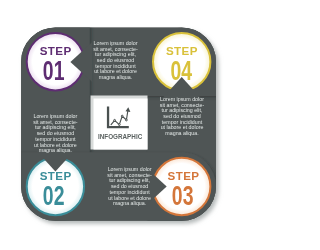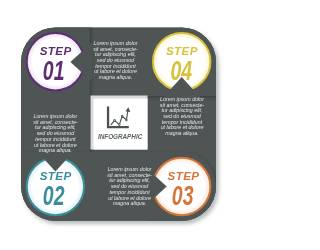--- a/index.html
+++ b/index.html
@@ -1,17 +1,17 @@
 <!DOCTYPE html>
 <html><head>
 <meta charset="utf-8">
 <style>
 html,body{margin:0;padding:0;width:238px;height:250px;background:#ffffff;overflow:hidden;}
 body{font-family:"Liberation Sans",sans-serif;-webkit-font-smoothing:antialiased;}
-#root{position:relative;width:238px;height:182px;font-style:italic;}
+#root{position:relative;width:238px;height:182px;}
 svg{display:block;}
 .st{font-family:"Liberation Sans",sans-serif;font-weight:bold;font-size:11.6px;letter-spacing:0.4px;text-anchor:middle;}
 .nm{font-family:"Liberation Sans",sans-serif;font-weight:bold;font-size:27.4px;text-anchor:middle;}
 .body-txt{position:absolute;color:#E3E8E7;font-size:5.3px;line-height:5.72px;text-align:center;font-family:"Liberation Sans",sans-serif;}
 </style>
 </head>
 <body>
 
 <div id="root">
 <svg width="238" height="250" viewBox="0 0 238 250">

